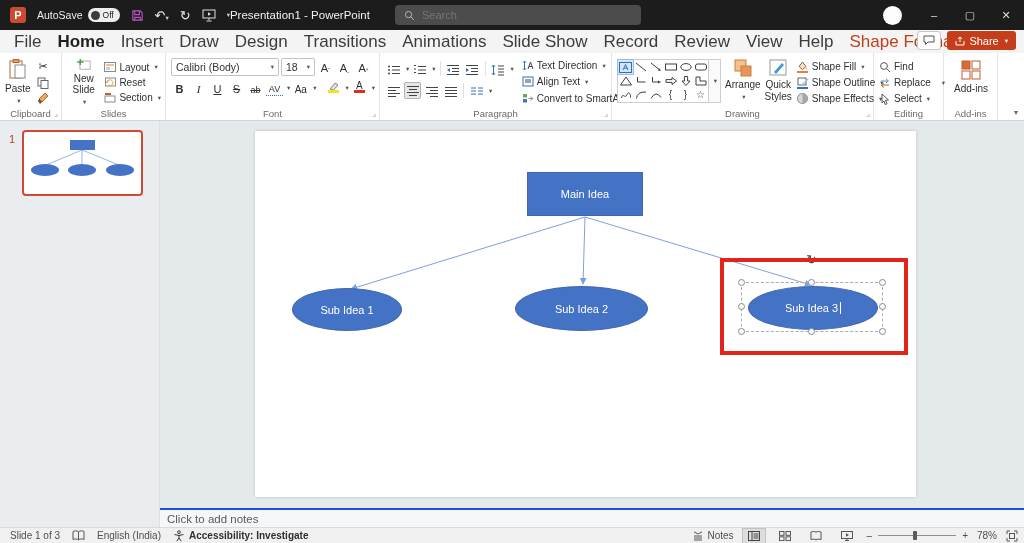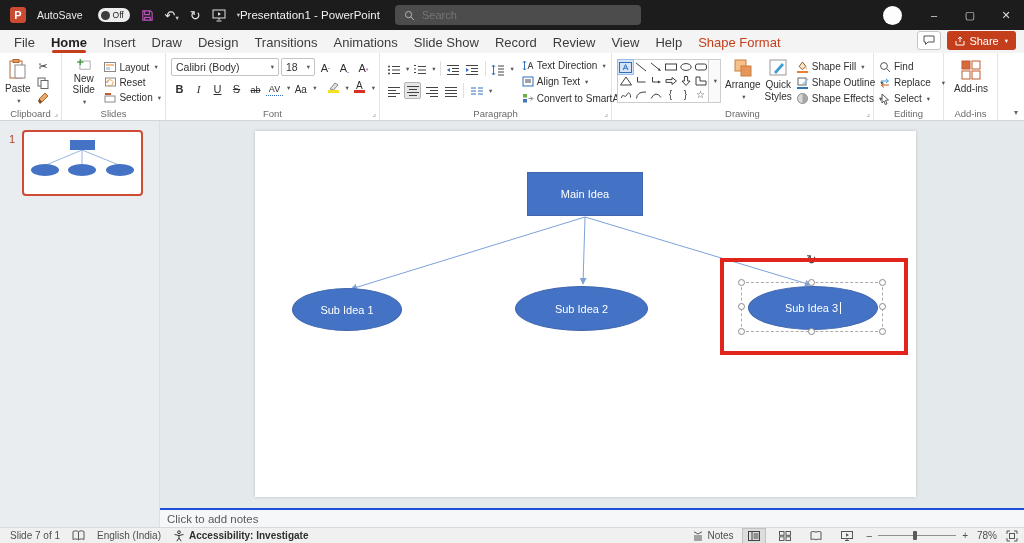--- a/index.html
+++ b/index.html
@@ -6,42 +6,42 @@
   html, body { width: 1024px; height: 543px; overflow: hidden;
     font-family: "Liberation Sans", sans-serif; background: #e4e9ec; }
 
   
   .titlebar { height: 30px; background: #1c1c1c; position: relative;
     display: flex; align-items: center; color: #e3e3e3; padding-left: 10px; }
   .tb-group { display: flex; align-items: center; gap: 11px; }
   .pp-logo { width: 16px; height: 16px; background: #cb4b32; border-radius: 3px;
     color: #fff; font-size: 11px; font-weight: bold; display: flex;
     align-items: center; justify-content: center; }
-  .autosave { display: flex; align-items: center; gap: 15px; font-size: 10.5px; color: #ececec; justify-content: space-between; }
+  .autosave { display: flex; align-items: center; gap: 5px; font-size: 10.5px; color: #ececec; justify-content: space-between; }
   .toggle { width: 32px; height: 14px; background: #ededed; border-radius: 8px;
     display: flex; align-items: center; padding: 0 3px; gap: 3px; }
   .knob { width: 9px; height: 9px; border-radius: 50%; background: #3c3c3c; }
   .toggle-state { font-size: 8.5px; color: #222; }
   .tb-icon { font-size: 13px; color: #e8e8e8; line-height: 1; }
   .tb-title { font-size: 11.5px; color: #f0f0f0; }
   .chev-sm { font-size: 6.5px; color: #cfcfcf; }
   .search-box { position: absolute; left: 395px; top: 5px; width: 246px; height: 20px;
     background: #4c4c4c; border-radius: 4px; display: flex; align-items: center;
     gap: 7px; padding: 0 9px; }
   .search-box input { background: transparent; border: none; outline: none;
     color: #c9c9c9; font-size: 11px; width: 180px; font-family: "Liberation Sans", sans-serif; }
   .tb-right { position: absolute; right: 0; top: 0; height: 30px; display: flex; align-items: center; }
   .avatar { width: 19px; height: 19px; border-radius: 50%; background: #fdfdfd; margin-right: 14px; }
   .win-btn { width: 36px; height: 30px; display: flex; align-items: center;
     justify-content: center; color: #dcdcdc; font-size: 11px; }
 
   
   .menubar { height: 23px; background: #f4f4f4; display: flex; align-items: center;
     padding: 0 6px; position: relative; }
-  .mtab { padding: 4px 8px 3px; font-size: 13px; color: #3c3c3c; position: relative;
+  .mtab { padding: 4px 8px 3px; font-size: 17px; color: #3c3c3c; position: relative;
     white-space: nowrap; }
   .mtab.active { color: #1f1f1f; font-weight: bold; }
   .mtab.active::after { content: ""; position: absolute; left: 9px; right: 9px;
     bottom: 0; height: 2.5px; background: #c43e1c; border-radius: 2px; }
   .mtab.contextual { color: #c43e1c; }
   .menubar-right { position: absolute; right: 8px; top: 1px; display: flex;
     align-items: center; gap: 6px; text-align: center; }
   .comment-btn { width: 24px; height: 19px; border: 1px solid #c6c6c6; border-radius: 3px;
     background: #fff; display: flex; align-items: center; justify-content: center; }
   .share-btn { background: #c43e1c; color: #fff; border-radius: 3px; height: 19px;
@@ -666,21 +666,21 @@
   </div>
 </div>
 
 <div class="notes-strip">
   <div class="notes-left"></div>
   <div class="notes-main">Click to add notes</div>
 </div>
 
 <div class="statusbar">
   <div class="sb-left">
-    <span>Slide 7 of 1</span>
+    <span>Slide 1 of 3</span>
     <span>
       <svg class="i" width="13" height="11" viewBox="0 0 13 11">
           <path d="M1 1.5 C3 0.6 4.8 0.6 6.5 1.7 C8.2 0.6 10 0.6 12 1.5 V9.5 C10 8.7 8.2 8.7 6.5 9.8 C4.8 8.7 3 8.7 1 9.5 z M6.5 1.7 V9.8" fill="none" stroke="#555"></path>
         </svg>
     </span>
     <span>English (India)</span>
     <span style="display:flex; align-items:center; gap:4px">
       <svg class="i" width="12" height="12" viewBox="0 0 12 12">
           <circle cx="6" cy="2.2" r="1.4" fill="none" stroke="#333"></circle>
           <path d="M1.5 4.5 L6 5.5 L10.5 4.5 M6 5.5 V8 L3.8 11.2 M6 8 L8.2 11.2" fill="none" stroke="#333"></path>

